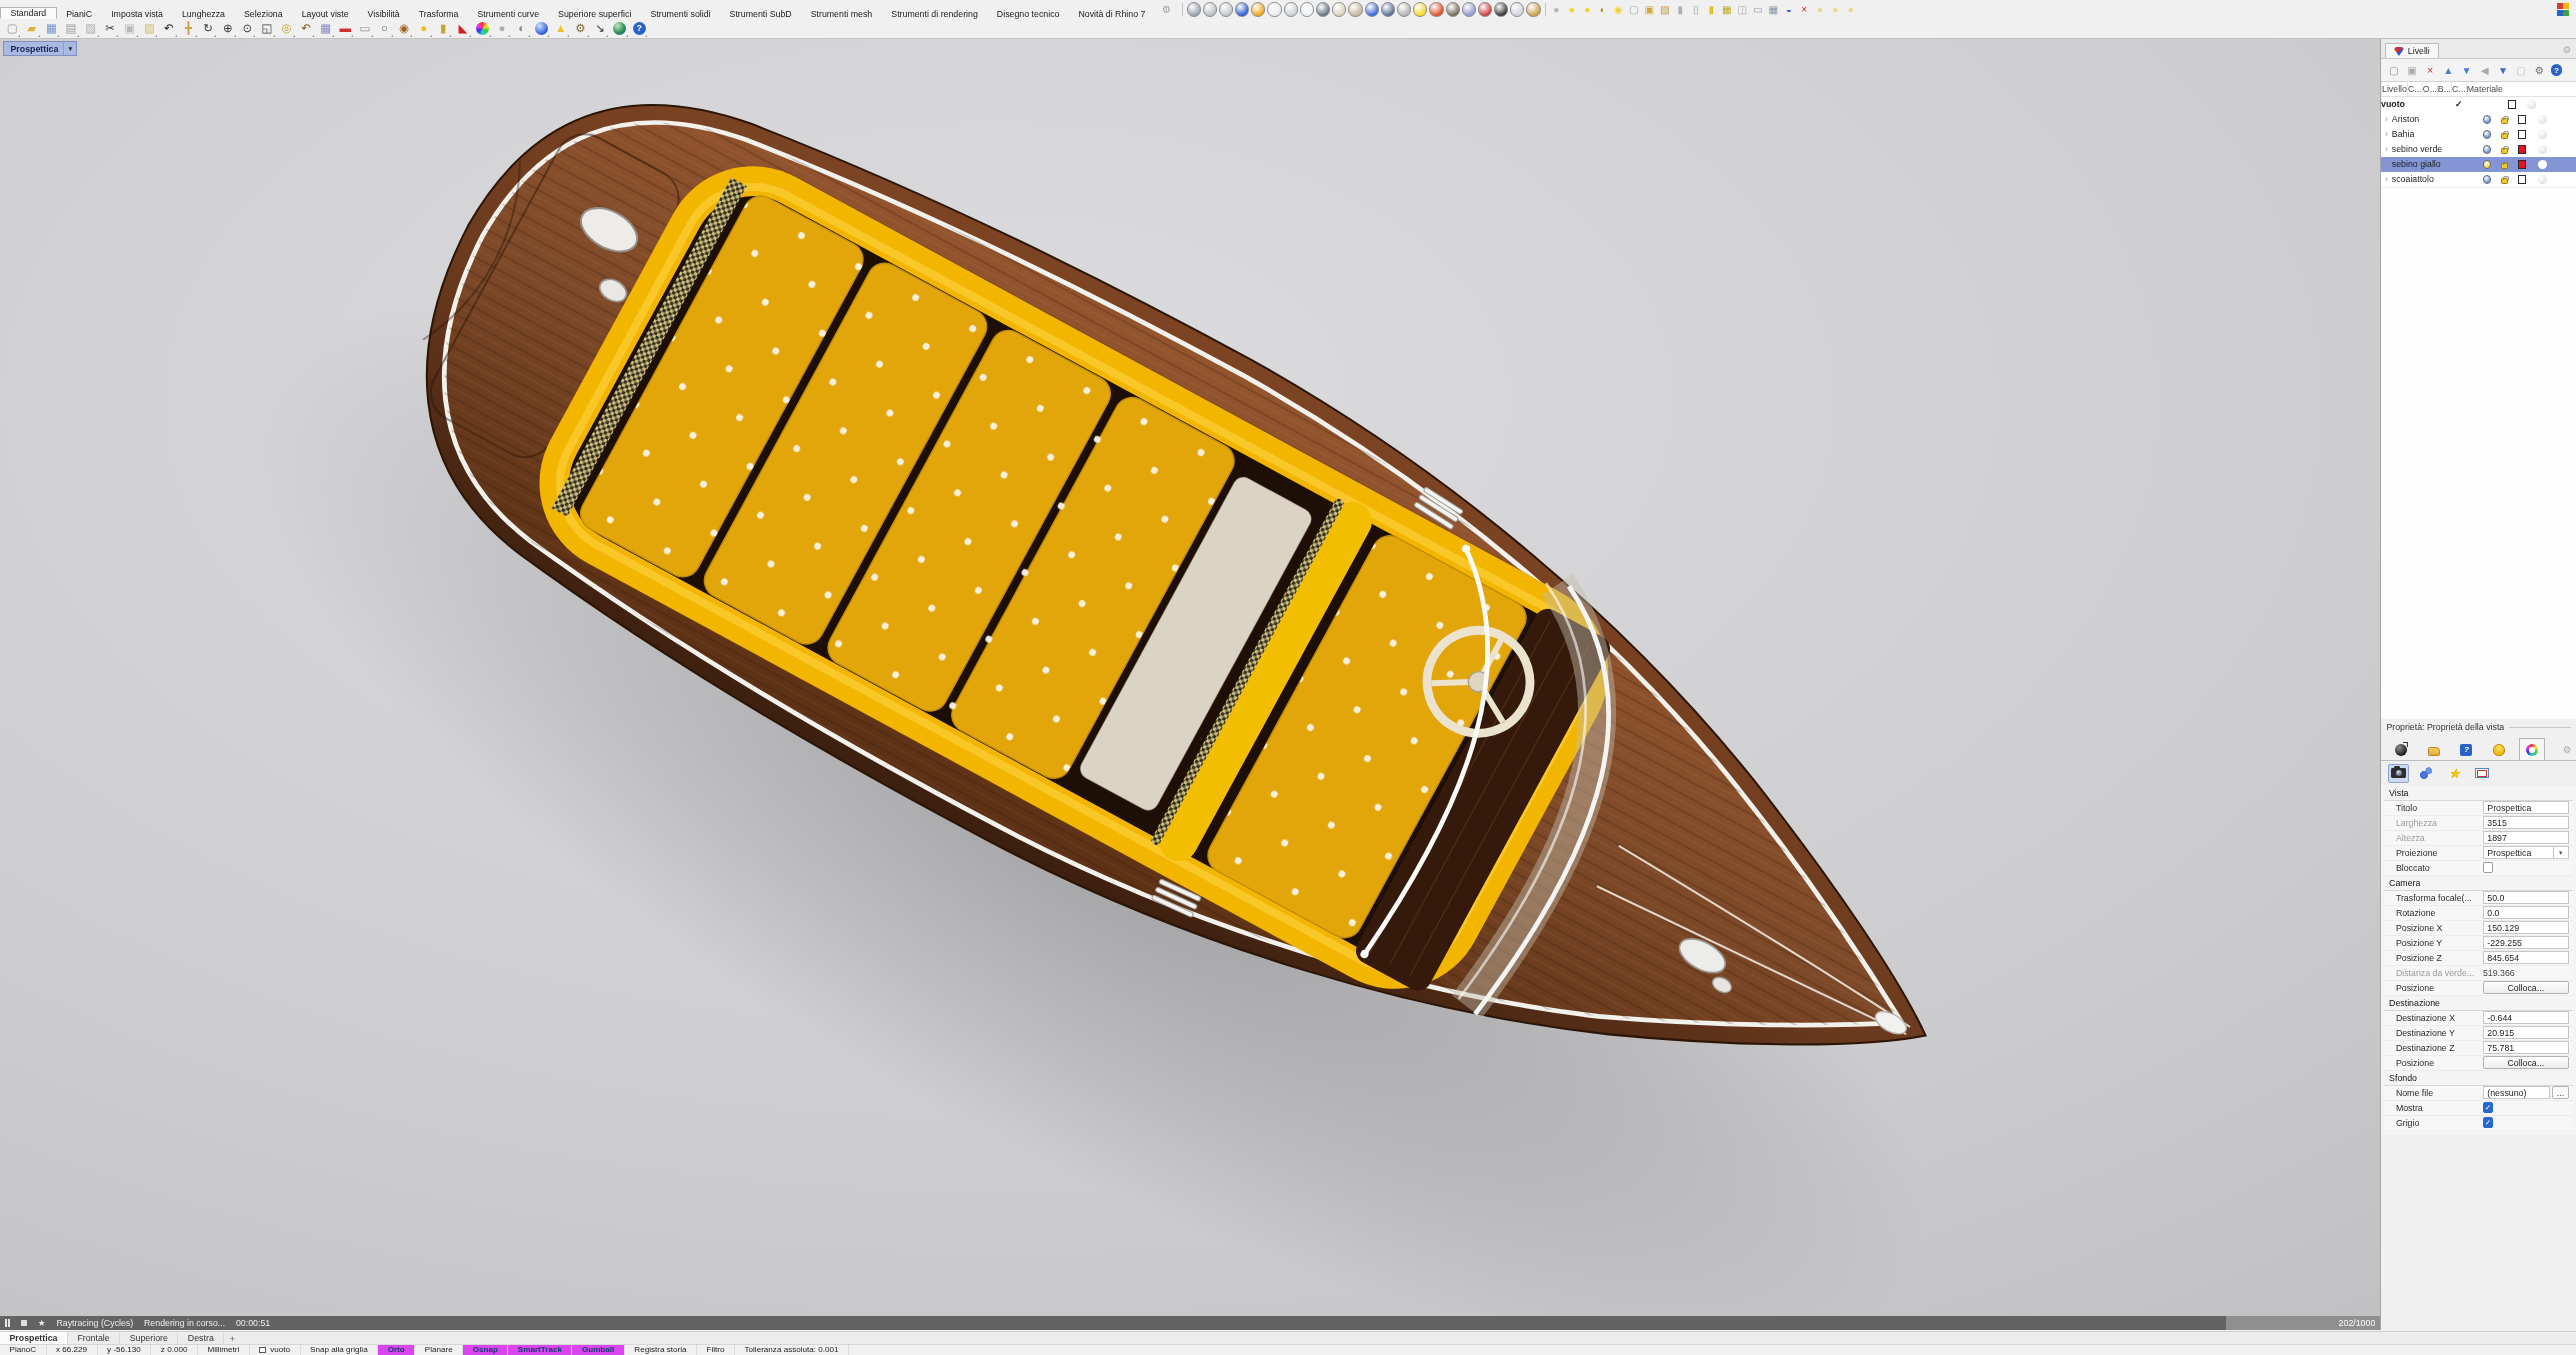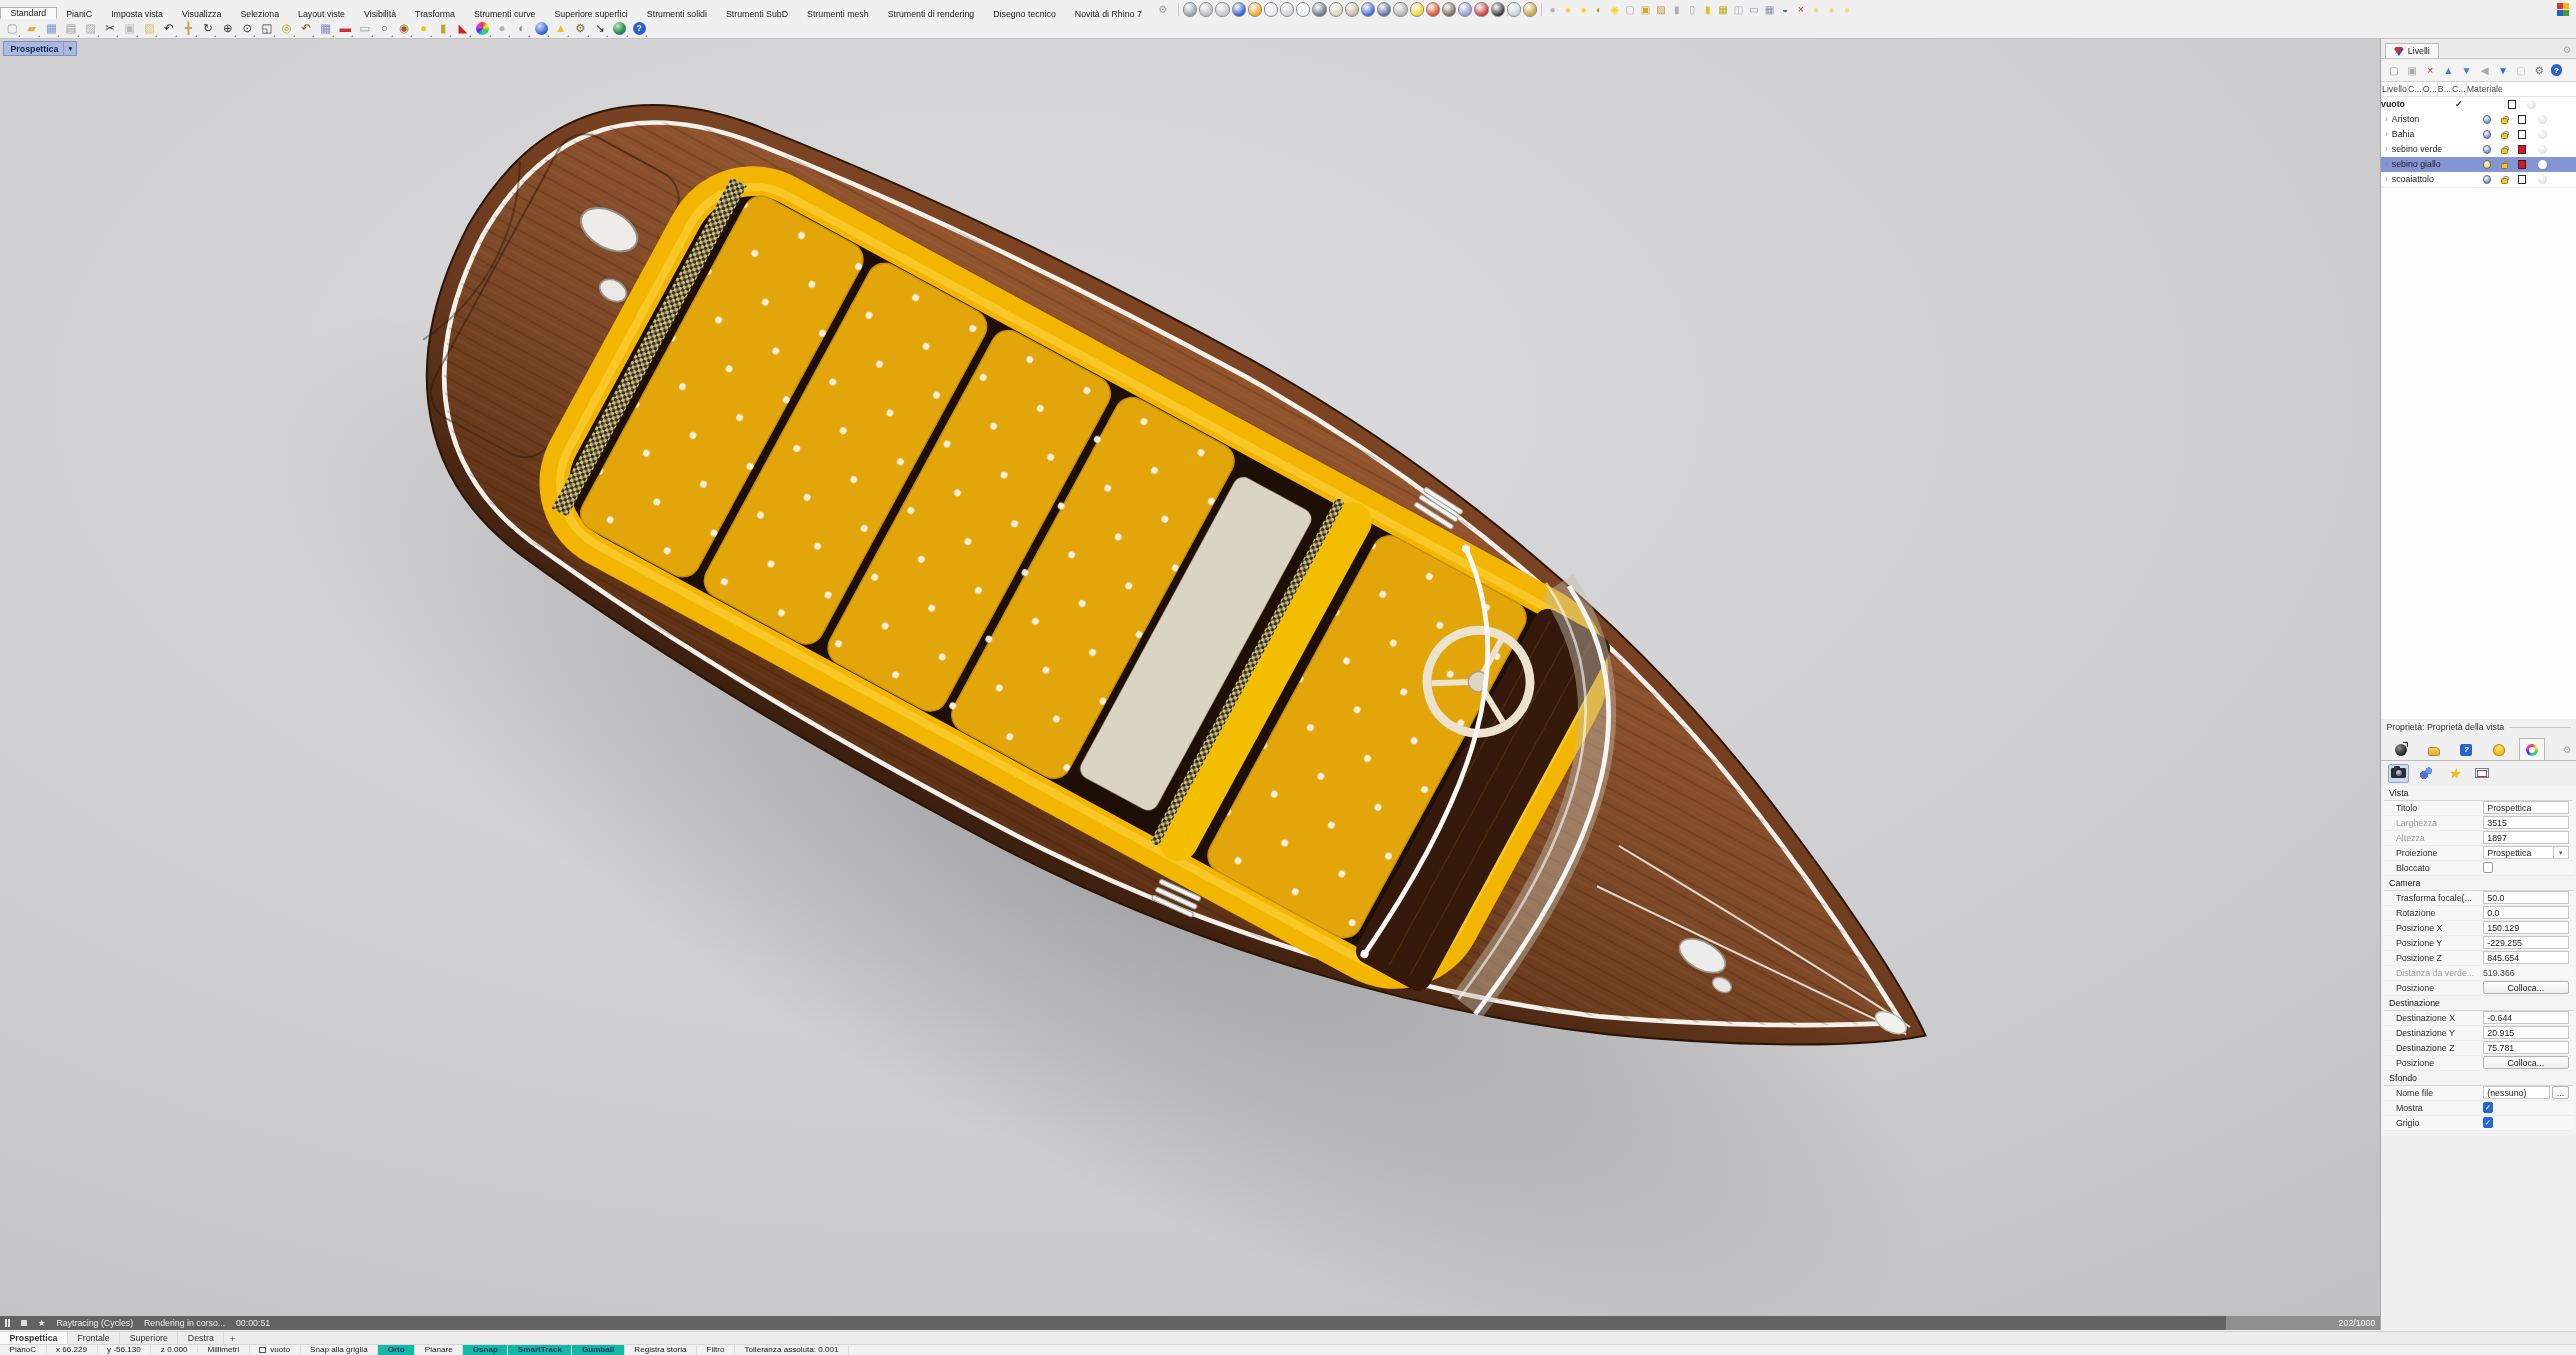--- a/index.html
+++ b/index.html
@@ -139,35 +139,35 @@
 .panelfill{flex:1;background:#f0f0f0}
 
 #vptabs{position:absolute;left:0;top:1331px;width:2576px;height:13.5px;background:#ececec;display:flex;
  border-top:0.7px solid #cfcfcf}
 .vtab{padding:0 9.5px;display:flex;align-items:center;border-right:0.7px solid #d8d8d8;color:#333}
 .vtab.t-active{background:#fbfbfb;font-weight:bold}
 .addtab{width:16.2px;display:flex;align-items:center;justify-content:center;color:#555;font-size:9.5px}
 #statusbar{position:absolute;left:0;top:1344px;width:2576px;height:10.8px;background:#f1f1f1;display:flex;
  align-items:stretch;font-size:8.1px;border-top:0.7px solid #d6d6d6;color:#222}
 .sseg{padding:0 9.5px;border-right:0.7px solid #dcdcdc;display:flex;align-items:center;gap:4.1px;white-space:nowrap}
-.sseg.t-on{background:#14b8a6;font-weight:bold;color:#123c6e}
+.sseg.t-on{background:#d946ef;font-weight:bold;color:#123c6e}
 .ssw{width:6.8px;height:6.8px;border:0.7px solid #555;background:var(--sw)}
 </style>
 </head>
 <body>
 
 <div id="app">
 
   <div id="menubar">
     <div id="menutabs">
 
     <span class="mtab t-active">Standard</span>
         <span class="mtab">PianiC</span>
         <span class="mtab">Imposta vista</span>
-        <span class="mtab">Visualizza</span>
+        <span class="mtab">Lunghezza</span>
         <span class="mtab">Seleziona</span>
         <span class="mtab">Layout viste</span>
         <span class="mtab">Visibilità</span>
         <span class="mtab">Trasforma</span>
         <span class="mtab">Strumenti curve</span>
         <span class="mtab">Superiore superfici</span>
         <span class="mtab">Strumenti solidi</span>
         <span class="mtab">Strumenti SubD</span>
         <span class="mtab">Strumenti mesh</span>
         <span class="mtab">Strumenti di rendering</span>

